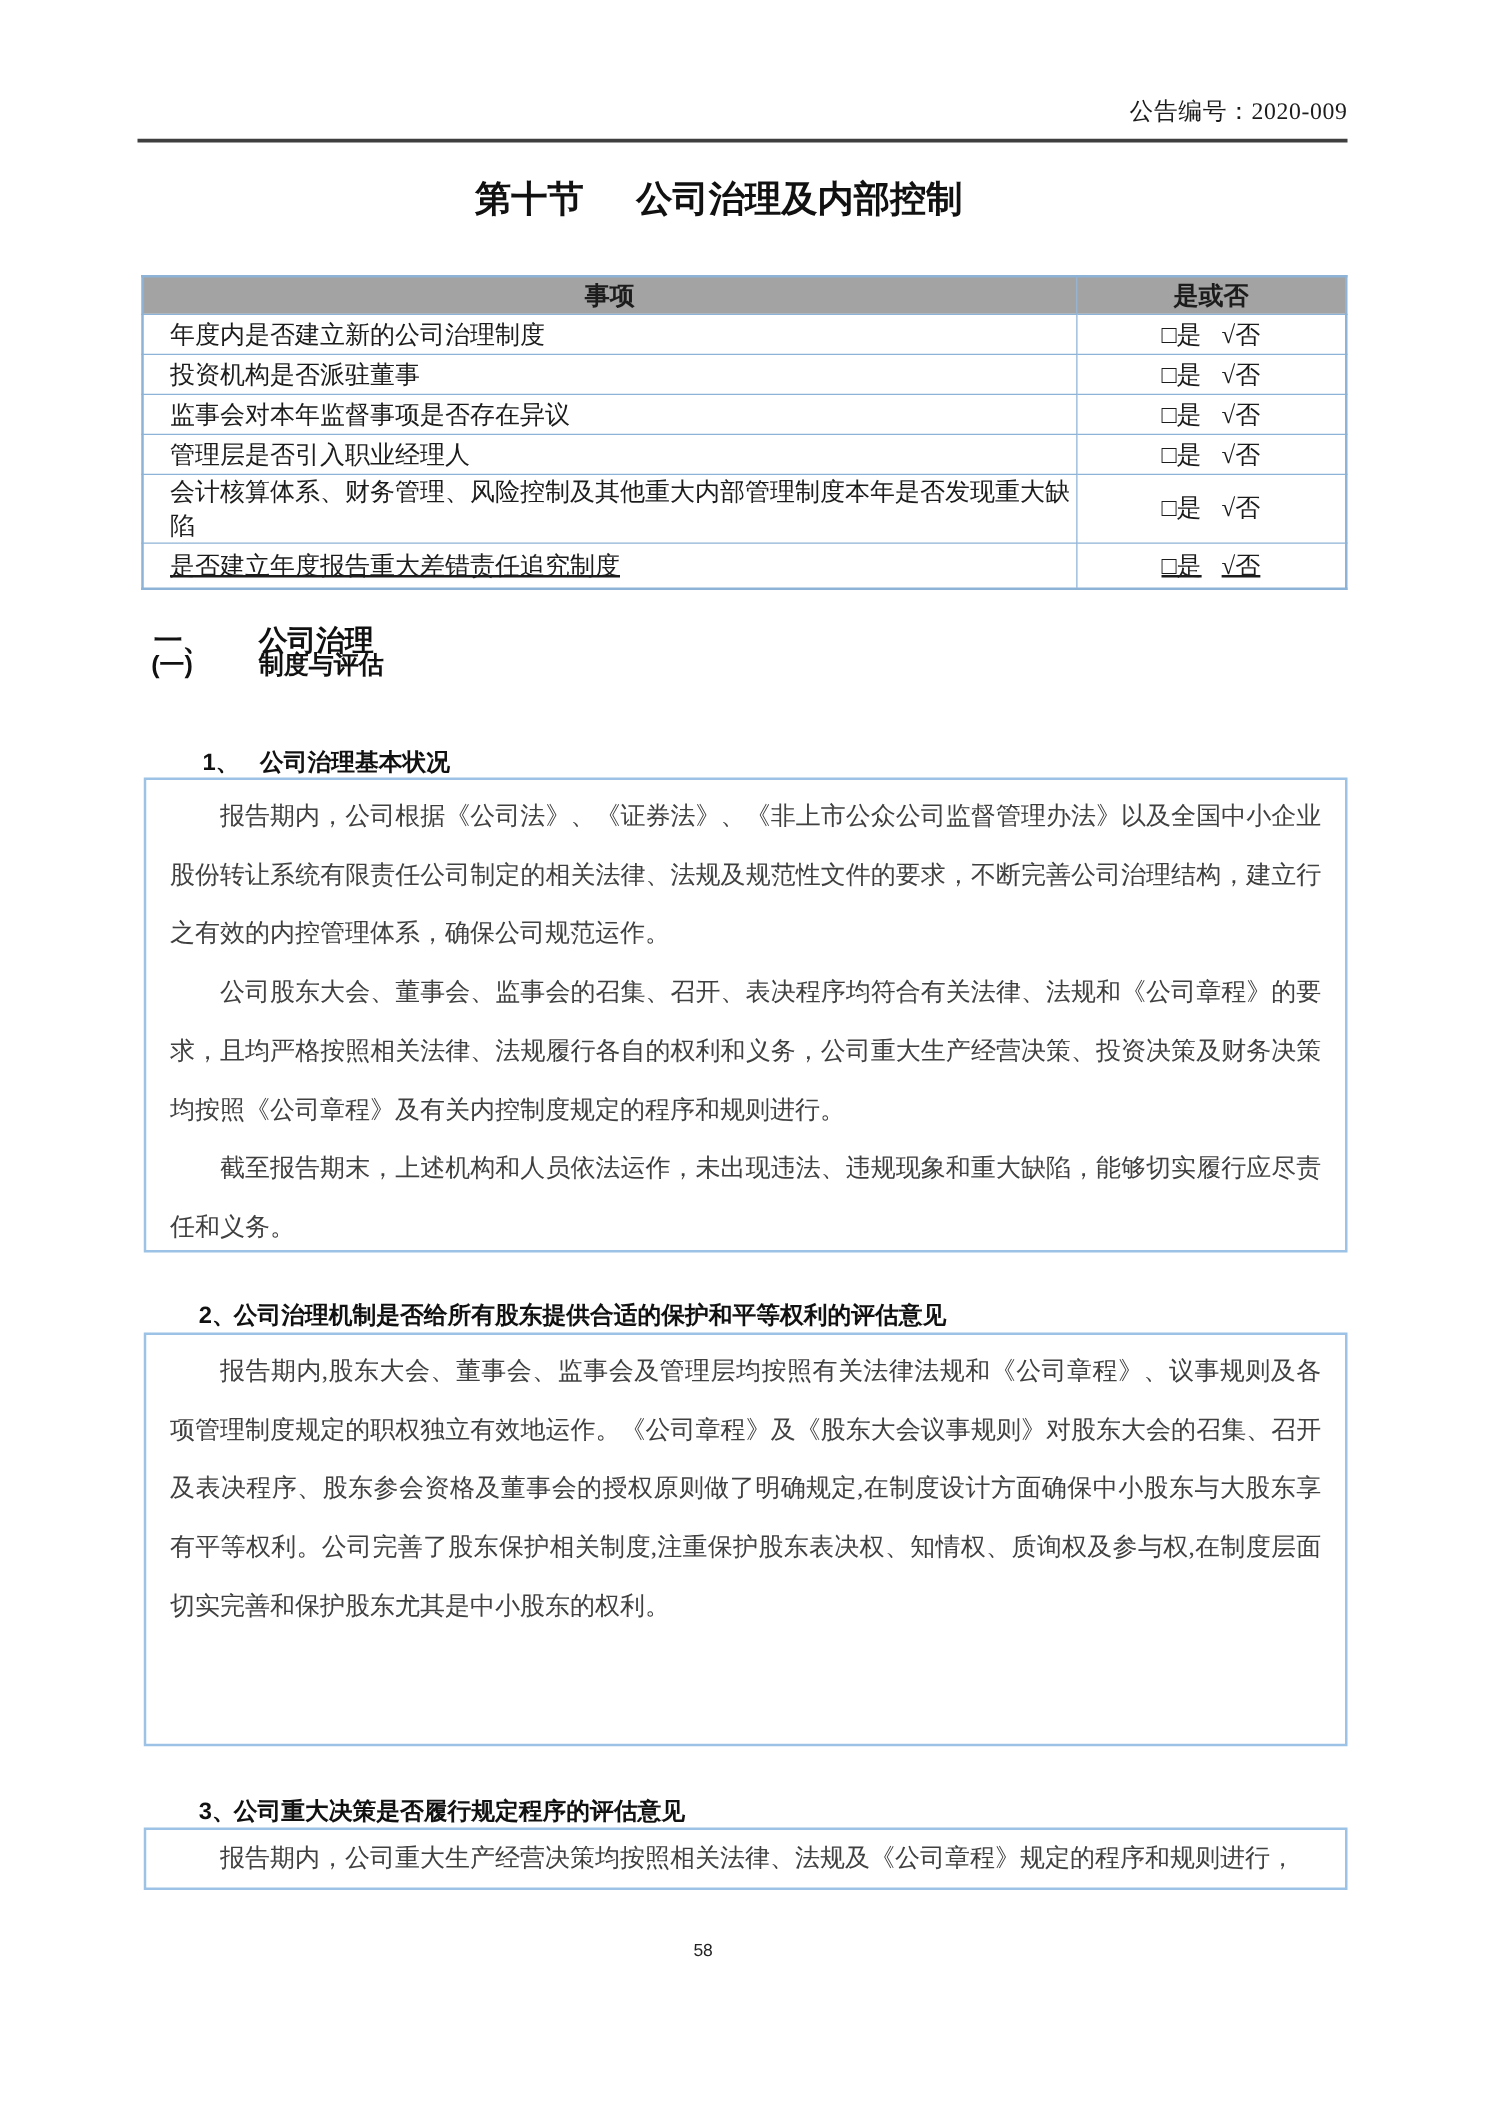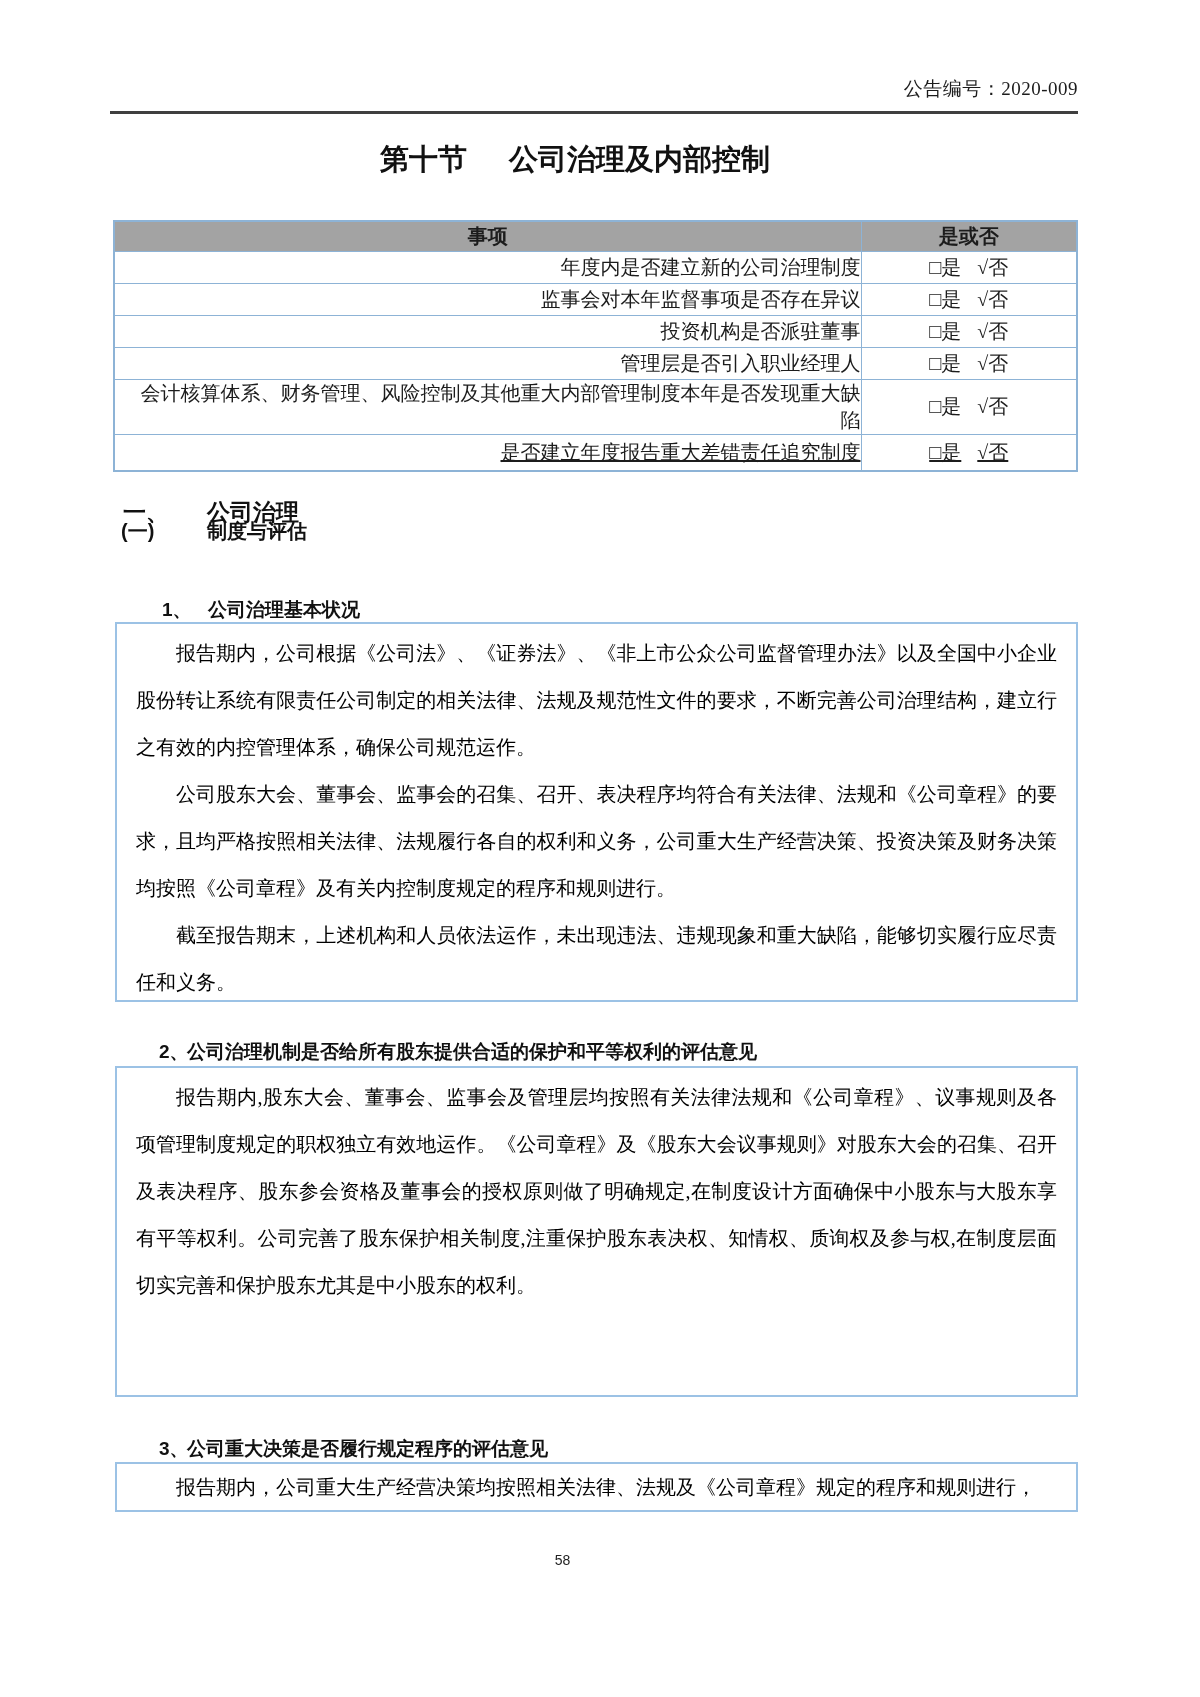--- a/index.html
+++ b/index.html
@@ -56,21 +56,21 @@
   table.checklist { border: 2px solid #8db3d6; }
   table.checklist th {
     background: #a3a3a3;
     height: 30px;
     font-weight: 700;
     text-align: center;
     font-family: "Liberation Serif", serif;
   }
   table.checklist td { height: 32px; }
   table.checklist tr:last-child td { height: 37px; text-decoration: underline; }
-  td.item-cell { width: 747px; padding-left: 9px; text-align: right; }
+  td.item-cell { width: 747px; padding-left: 21px; text-align: left; }
   td.yn-cell { width: 216px; text-align: center; white-space: nowrap; }
   td.yn-cell .yes { margin-right: 16px; }
 
   .hsec {
     position: absolute;
     font-family: "Liberation Sans", sans-serif;
     font-weight: 700;
     color: #111111;
     white-space: nowrap;
   }
@@ -88,21 +88,21 @@
 
   .textbox {
     position: absolute;
     left: 115px;
     width: 963px;
     border: 2px solid #9cc2e5;
     padding: 6px 19px 0 19px;
     font-size: 20px;
     line-height: 47px;
     text-align: justify;
-    color: #000000;
+    color: #404040;
   }
   .textbox p { text-indent: 2em; }
   .box1 { top: 622px;  height: 380px; }
   .box2 { top: 1066px; height: 331px; }
   .box3 { top: 1462px; height: 50px; padding-top: 5px; line-height: 36px; }
 
   .page-footer {
     position: absolute;
     top: 1552px;
     left: 0;
@@ -131,25 +131,25 @@
         <th class="item-cell">事项</th>
         <th class="yn-cell">是或否</th>
       </tr>
     </thead>
     <tbody>
       <tr>
         <td class="item-cell">年度内是否建立新的公司治理制度</td>
         <td class="yn-cell"><span class="yes">□是</span><span class="no">√否</span></td>
       </tr>
       <tr>
+        <td class="item-cell">投资机构是否派驻董事</td>
+        <td class="yn-cell"><span class="yes">□是</span><span class="no">√否</span></td>
+      </tr>
+      <tr>
         <td class="item-cell">监事会对本年监督事项是否存在异议</td>
-        <td class="yn-cell"><span class="yes">□是</span><span class="no">√否</span></td>
-      </tr>
-      <tr>
-        <td class="item-cell">投资机构是否派驻董事</td>
         <td class="yn-cell"><span class="yes">□是</span><span class="no">√否</span></td>
       </tr>
       <tr>
         <td class="item-cell">管理层是否引入职业经理人</td>
         <td class="yn-cell"><span class="yes">□是</span><span class="no">√否</span></td>
       </tr>
       <tr>
         <td class="item-cell">会计核算体系、财务管理、风险控制及其他重大内部管理制度本年是否发现重大缺陷</td>
         <td class="yn-cell"><span class="yes">□是</span><span class="no">√否</span></td>
       </tr>

